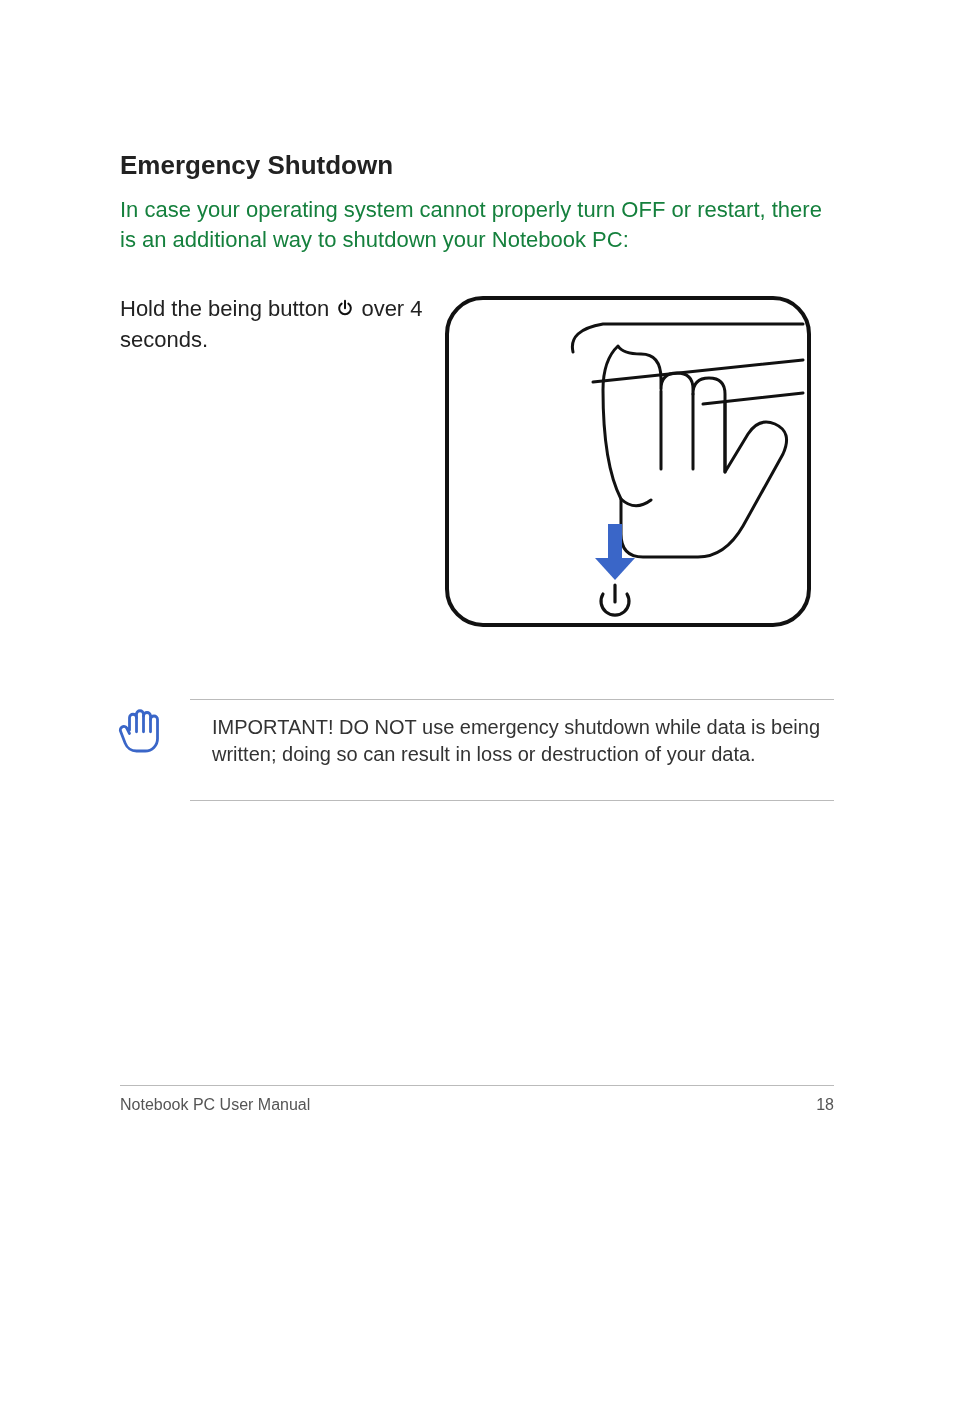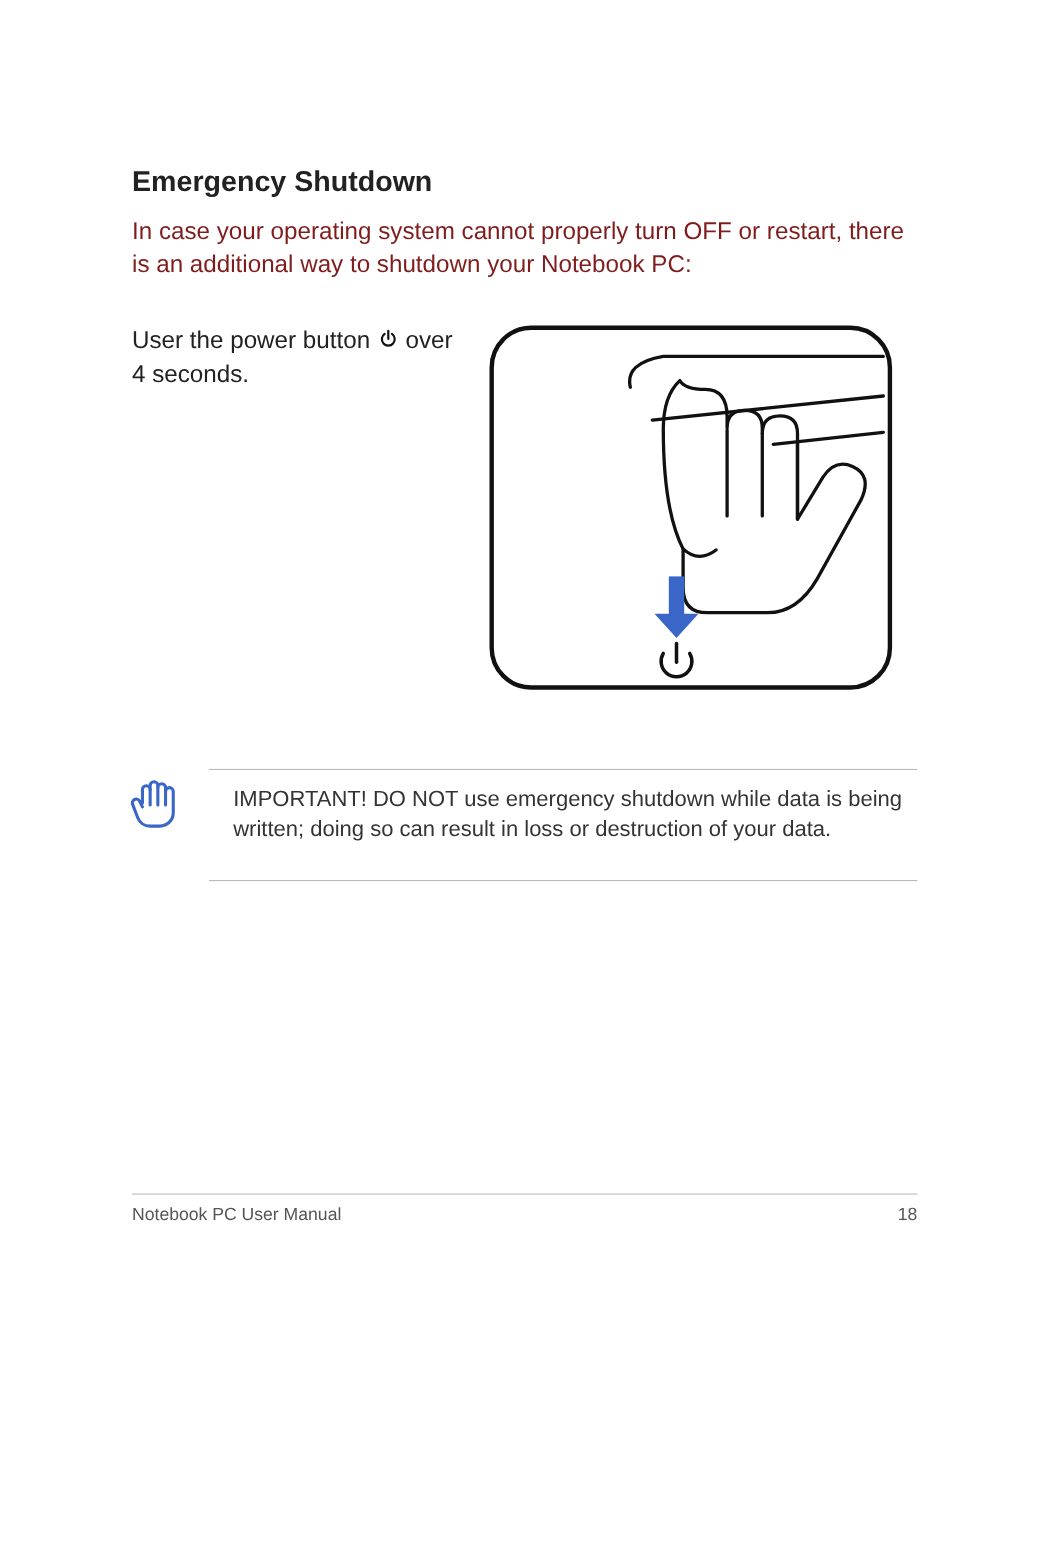--- a/index.html
+++ b/index.html
@@ -20,21 +20,21 @@
   }
   .heading {
     font-size: 26px;
     font-weight: 700;
     color: #222;
     margin-bottom: 14px;
   }
   .intro {
     font-size: 22px;
     line-height: 1.35;
-    color: #7f1d1d;
+    color: #15803d;
     margin-bottom: 40px;
   }
   .instruction-row {
     display: flex;
     align-items: flex-start;
     gap: 18px;
   }
   .instruction-text {
     flex: 0 0 305px;
     font-size: 22px;
@@ -88,21 +88,21 @@
 <body>
 
 <div class="page">
 
   <div class="heading">Emergency Shutdown</div>
 
   <div class="intro">In case your operating system cannot properly turn OFF or restart, there is an additional way to shutdown your Notebook PC:</div>
 
   <div class="instruction-row">
     <div class="instruction-text">
-      <span>User the power button </span><span class="power-icon-inline"><svg viewBox="0 0 24 24" width="20" height="20" fill="none" stroke="#111" stroke-width="2.4" stroke-linecap="round">
+      <span>Hold the being button </span><span class="power-icon-inline"><svg viewBox="0 0 24 24" width="20" height="20" fill="none" stroke="#111" stroke-width="2.4" stroke-linecap="round">
             <path d="M8 5.5 A7 7 0 1 0 16 5.5"></path>
             <line x1="12" y1="2.2" x2="12" y2="11"></line>
           </svg></span><span> over 4 seconds.</span>
     </div>
 
     <div class="illustration">
       <svg width="370" height="335" viewBox="0 0 370 335">
 
         <rect x="4" y="4" width="362" height="327" rx="36" ry="36" fill="none" stroke="#111" stroke-width="4"></rect>
 

